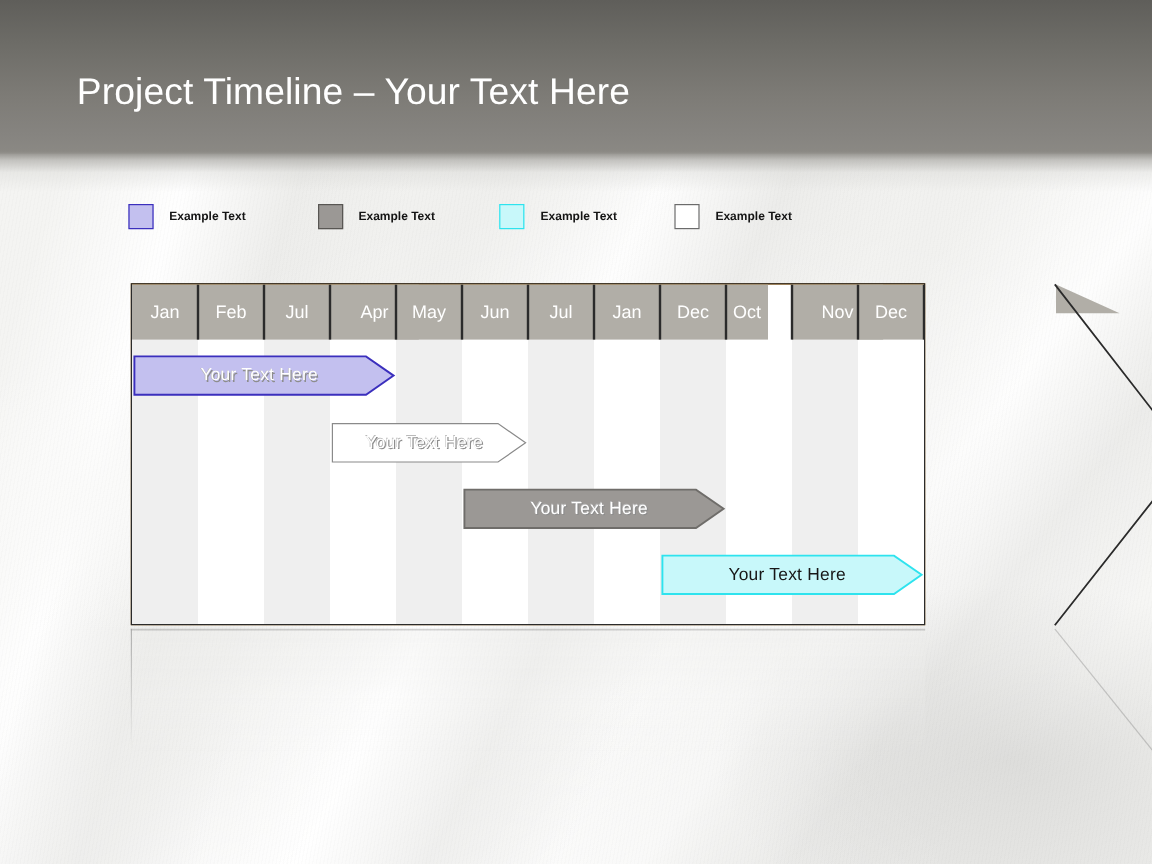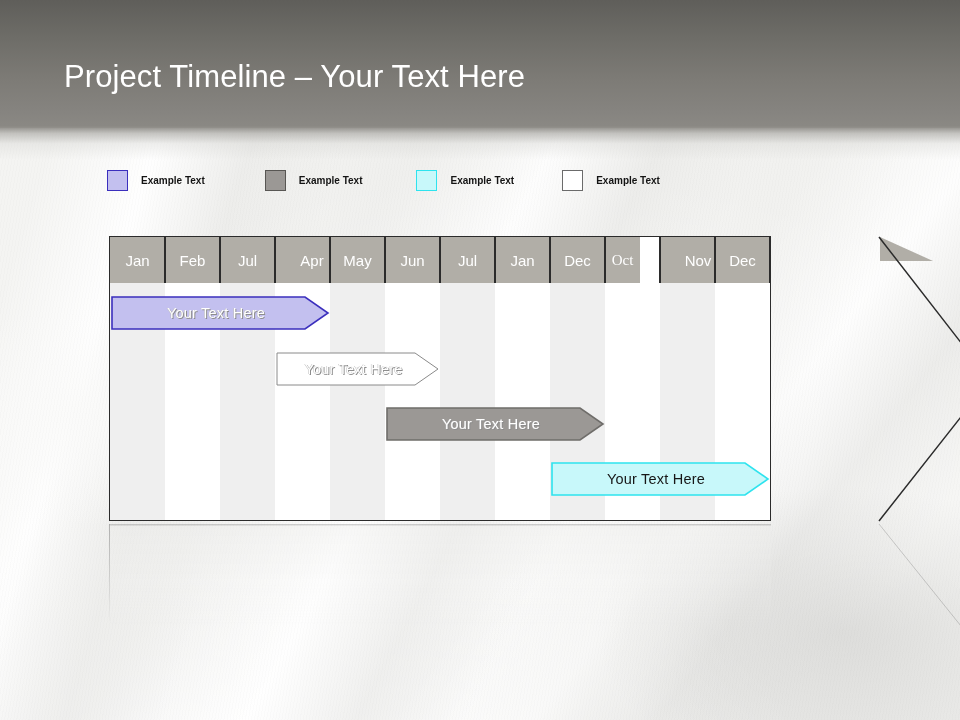--- a/index.html
+++ b/index.html
@@ -180,21 +180,21 @@
         </div>
         <div class="hdr-sep" style="left: 329.2px;"></div>
         <div class="hdr-cell" style="left: 385px; width: 55px;">
           <span class="mlabel">Jan</span>
         </div>
         <div class="hdr-sep" style="left: 384.2px;"></div>
         <div class="hdr-cell" style="left: 440px; width: 55px;">
           <span class="mlabel">Dec</span>
         </div>
         <div class="hdr-sep" style="left: 439.2px;"></div>
-        <div class="hdr-cell" style="left: 495px; width: 35px; font-family: Liberation Serif, serif;">
+        <div class="hdr-cell" style="left: 495px; width: 35px;">
           <span class="mlabel">Oct</span>
         </div>
         <div class="hdr-sep" style="left: 494.2px;"></div>
         <div class="hdr-cell" style="left: 550px; width: 76px;">
           <span class="mlabel">Nov</span>
         </div>
         <div class="hdr-sep" style="left: 549.2px;"></div>
         <div class="hdr-cell" style="left: 605px; width: 55px;">
           <span class="mlabel">Dec</span>
         </div>

